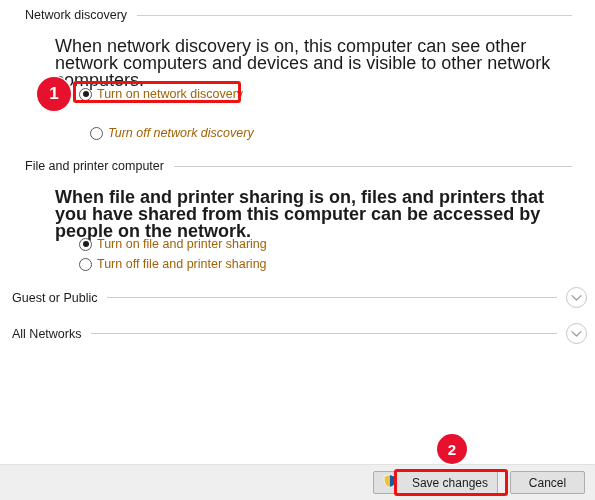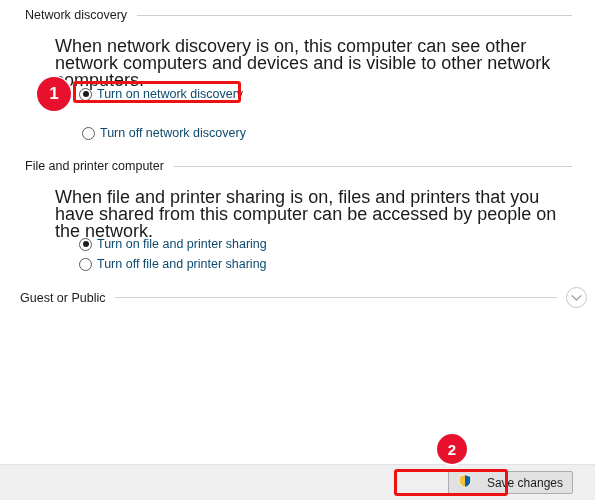--- a/index.html
+++ b/index.html
@@ -45,21 +45,21 @@
   .group-header .gh-rule {
     flex: 1 1 auto;
     height: 1px;
     background: #cfcfcf;
     margin-left: 10px;
   }
 
   
   .gh-indent { padding-left: 25px; padding-right: 23px; }
   
-  .gh-flush  { padding-left: 20px;  padding-right: 8px; }
+  .gh-flush  { padding-left: 12px;  padding-right: 8px; }
 
   
   .chev-circle {
     width: 21px;
     height: 21px;
     border-radius: 50%;
     border: 1px solid #c6c6c6;
     background: #ffffff;
     margin-left: 9px;
     flex: 0 0 auto;
@@ -83,21 +83,21 @@
   
   .opt-row {
     position: absolute;
     display: flex;
     align-items: center;
     height: 18px;
     white-space: nowrap;
   }
   .opt-label {
     font-size: 12.5px;
-    color: #0c4a6e;
+    color: #a16207;
     line-height: 18px;
     margin-left: 5px;
   }
 
   
   .radio {
     width: 13px; height: 13px;
     border-radius: 50%;
     border: 1px solid #5a5a5a;
     background: #ffffff;
@@ -202,31 +202,31 @@
     <span class="radio checked"></span>
     <span class="opt-label">Turn on network discovery</span>
   </div>
   <div class="hl-box" style="left:73px; top:81px; width:168px; height:22px;"></div>
 
   <div class="badge" style="left:37px; top:77px; width:34px; height:34px; font-size:17px;">
     <span>1</span>
   </div>
 
 
-  <div class="opt-row" style="top:124px; left:82px;">
+  <div class="opt-row" style="top:124px; left:90px;font-style:italic;">
     <span class="radio"></span>
     <span class="opt-label">Turn off network discovery</span>
   </div>
 
   <div class="group-header gh-indent" style="top:158px;">
     <span class="gh-label">File and printer computer</span>
     <span class="gh-rule"></span>
   </div>
 
-  <div class="desc" style="top:189px;">When file and printer sharing is on, files and printers that you have shared from this computer can be accessed by people on the network.</div>
+  <div class="desc" style="top:189px;font-weight:bold;">When file and printer sharing is on, files and printers that you have shared from this computer can be accessed by people on the network.</div>
 
   <div class="opt-row" style="top:235px; left:79px;">
     <span class="radio checked"></span>
     <span class="opt-label">Turn on file and printer sharing</span>
   </div>
 
   <div class="opt-row" style="top:255px; left:79px;">
     <span class="radio"></span>
     <span class="opt-label">Turn off file and printer sharing</span>
   </div>
@@ -234,36 +234,48 @@
   <div class="group-header gh-flush" style="top:287px; height:21px;">
     <span class="gh-label">Guest or Public</span>
     <span class="gh-rule"></span>
     <span class="chev-circle">
       <svg width="11" height="8" viewBox="0 0 11 8">
         <path d="M1 1.6 L5.5 6 L10 1.6" fill="none" stroke="#9a9a9a" stroke-width="1.25" stroke-linecap="round" stroke-linejoin="round"></path>
       </svg>
     </span>
   </div>
 
+  <div class="group-header gh-flush" style="top:323px; height:21px;">
+    <span class="gh-label">All Networks</span>
+    <span class="gh-rule"></span>
+    <span class="chev-circle">
+      <svg width="11" height="8" viewBox="0 0 11 8">
+        <path d="M1 1.6 L5.5 6 L10 1.6" fill="none" stroke="#9a9a9a" stroke-width="1.25" stroke-linecap="round" stroke-linejoin="round"></path>
+      </svg>
+    </span>
+  </div>
 
 </div>
 
 <div class="badge" style="left:437px; top:434px; width:30px; height:30px; font-size:15px;">
   <span>2</span>
 </div>
 
 <div id="command-bar">
 
   <div class="btn btn-save">
     <span class="shield-icon">
       <svg width="14" height="14" viewBox="0 0 14 14">
         <path d="M7 0.6 L12.8 2.4 V7 C12.8 10.3 10.3 12.6 7 13.4 C3.7 12.6 1.2 10.3 1.2 7 V2.4 Z" fill="#0f5ea8"></path>
         <path d="M7 0.6 L1.2 2.4 V7 C1.2 10.3 3.7 12.6 7 13.4 Z" fill="#f2c13c"></path>
         <path d="M7 0.6 L12.8 2.4 V7 C12.8 10.3 10.3 12.6 7 13.4 C3.7 12.6 1.2 10.3 1.2 7 V2.4 Z" fill="none" stroke="#ffffff" stroke-width="0.9"></path>
       </svg>
     </span>
     <span>Save changes</span>
   </div>
 
+  <div class="btn">
+    <span>Cancel</span>
+  </div>
 
 </div>
 
 <div class="hl-box" style="left:394px; top:469px; width:114px; height:27px;"></div>
 
 </body></html>

